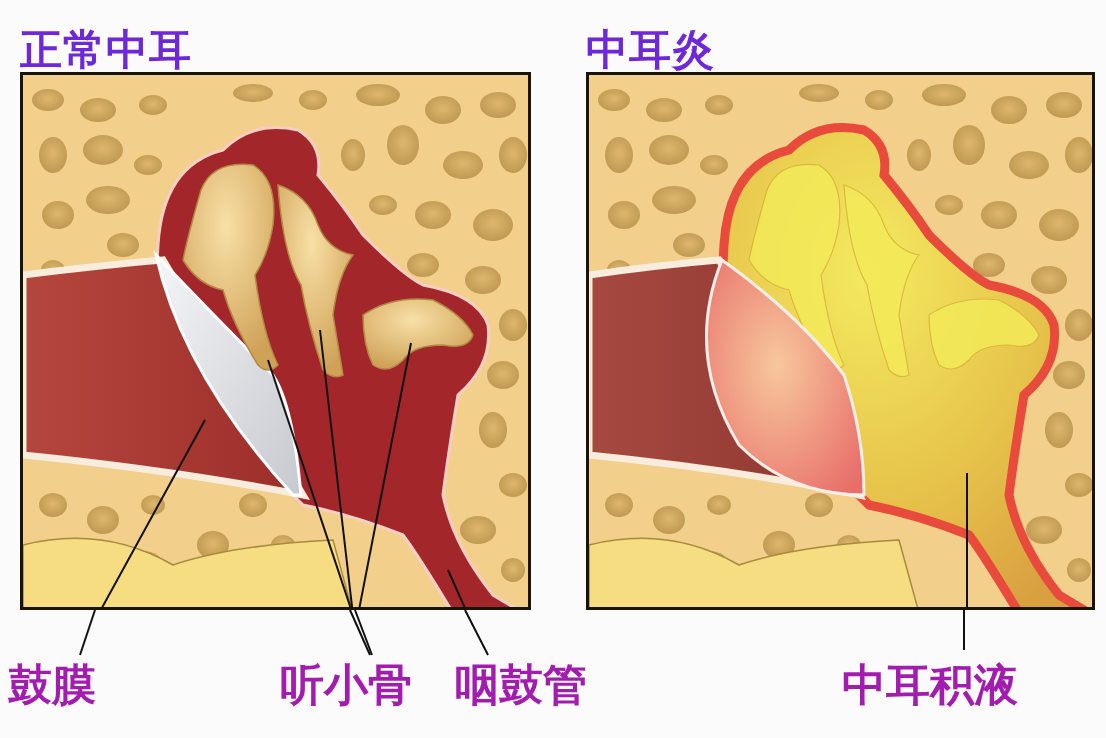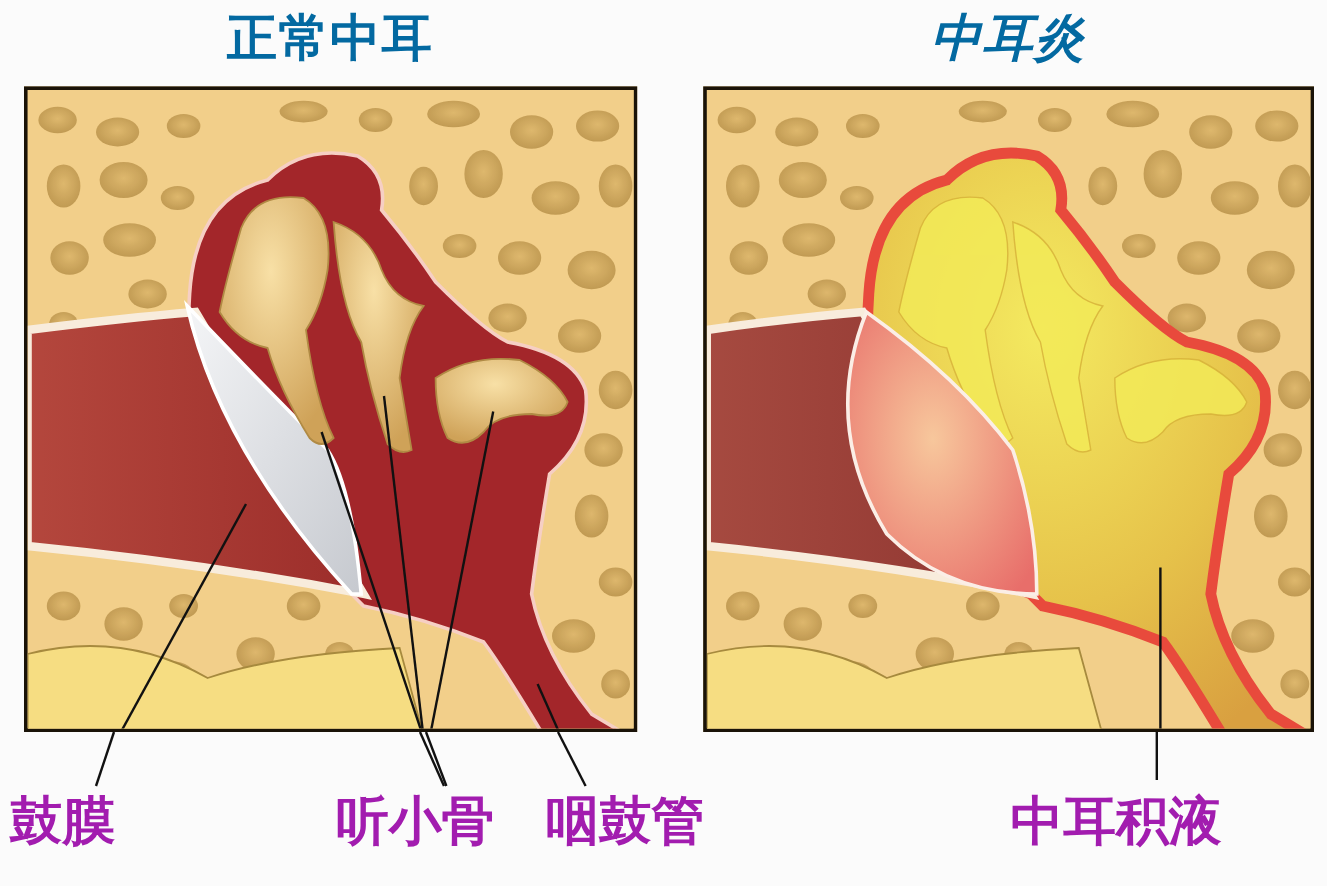--- a/index.html
+++ b/index.html
@@ -3,26 +3,26 @@
   <meta charset="utf-8">
   <style>
     html, body { margin: 0; padding: 0; }
     body {
       width: 1106px; height: 738px; overflow: hidden;
       background: #fbfbfb;
       font-family: "DejaVu Sans", "Liberation Sans", sans-serif;
       position: relative;
     }
     .title {
-      position: absolute; top: 4px; height: 56px; line-height: 56px;
-      font-size: 42px; font-weight: bold; color: #0369a1; text-align: center;
+      position: absolute; top: 22px; height: 56px; line-height: 56px;
+      font-size: 42px; font-weight: bold; color: #6d28d9; text-align: left;
       letter-spacing: 1px;
     }
     #title-left { left: 20px; width: 510px; }
-    #title-right { left: 586px; width: 508px; font-style: italic; }
+    #title-right { left: 586px; width: 508px; }
     .panel {
       position: absolute; top: 72px; height: 538px;
       border: 3px solid #1a1308; box-sizing: border-box; overflow: hidden;
       background: #f2cf8a;
     }
     #panel-left { left: 20px; width: 511px; }
     #panel-right { left: 586px; width: 509px; }
     .panel svg { position: absolute; left: 0; top: 0; }
     .overlay { position: absolute; left: 0; top: 0; width: 1106px; height: 738px; pointer-events: none; }
     .label {

